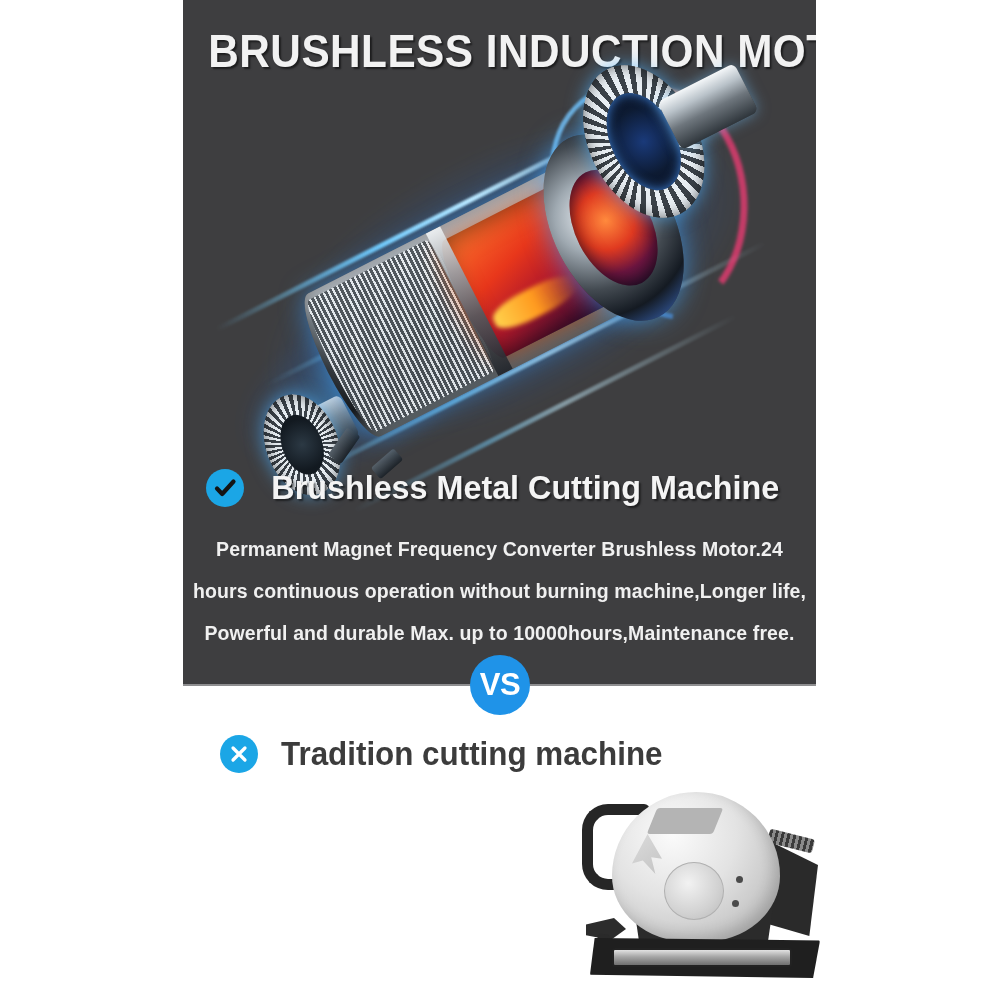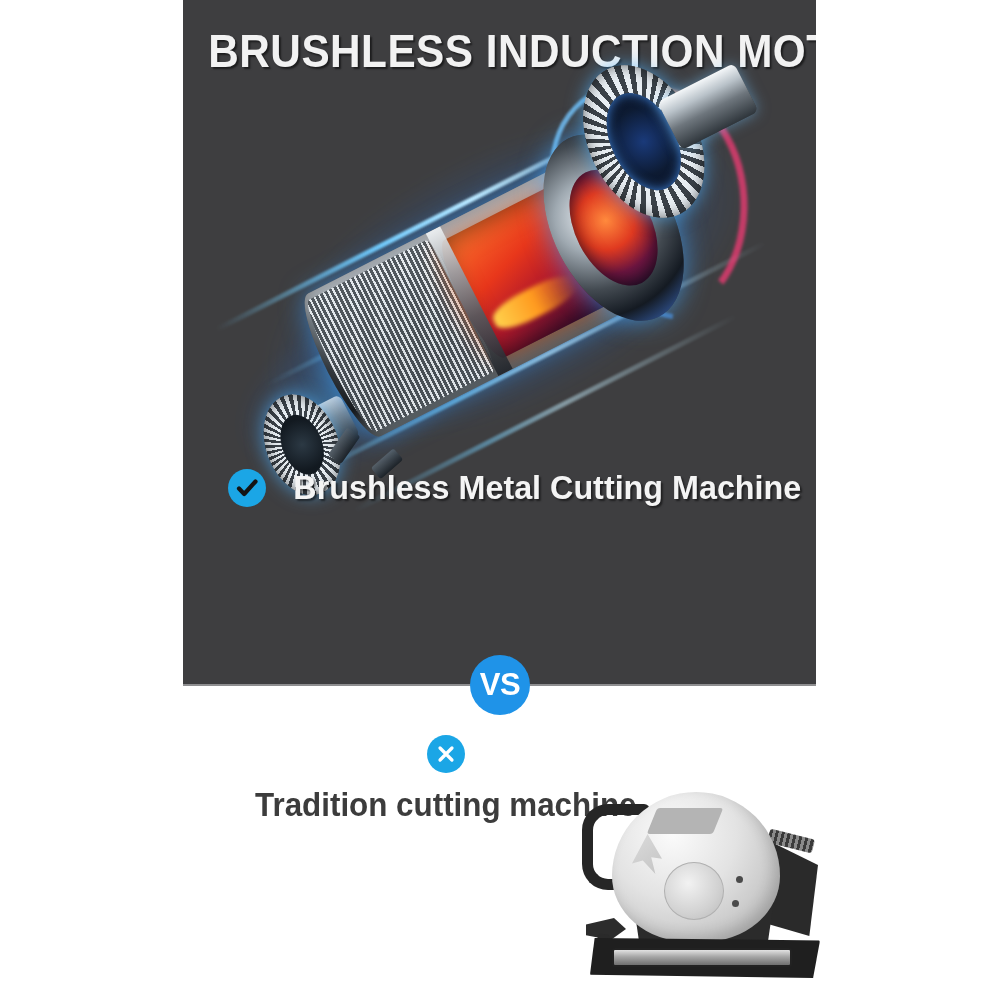--- a/index.html
+++ b/index.html
@@ -147,21 +147,21 @@
   }
   .vent-fin {
     position:absolute;
     background:linear-gradient(180deg,#566069,#1c2228);
     border-radius:3px;
   }
 
   
   .check-row {
     position:absolute; left:0; top:468px; width:633px;
-    display:flex; align-items:center; justify-content:center; gap:14px;margin-left:22px;
+    display:flex; align-items:center; justify-content:center; gap:14px;
   }
   .badge-circle {
     width:38px; height:38px; border-radius:50%;
     background:#1ba6e6;
     display:flex; align-items:center; justify-content:center;
     flex:0 0 auto;
   }
   .badge-check svg { width:24px; height:24px; display:block; }
   .check-title {
     color:#f4f4f4;
@@ -190,21 +190,21 @@
     display:flex; align-items:center; justify-content:center;
     color:#fff; font-weight:bold; font-size:31px;
     font-family:"Liberation Sans Narrow","Liberation Sans",sans-serif;
     letter-spacing:-.5px;
     z-index:5;
   }
 
   
   .trad-row {
     position:absolute; left:0; top:735px; width:892px;
-    display:flex; align-items:center; justify-content:center; gap:13px;flex-direction:column;
+    display:flex; align-items:center; justify-content:center; gap:13px;
   }
   .badge-x { background:#1ba6e6; }
   .badge-x svg { width:22px; height:22px; display:block; }
   .trad-title {
     color:#3c3c3c;
     font-family:"Liberation Sans Narrow","Liberation Sans",sans-serif;
     font-weight:bold; font-size:33px;
     transform:scaleX(0.95);
     white-space:nowrap;
   }
@@ -343,20 +343,21 @@
 
     <div class="check-row">
       <span class="badge-circle badge-check">
         <svg viewBox="0 0 24 24" aria-hidden="true">
           <path d="M4 12.5 L9.2 18 L20.5 5.5" fill="none" stroke="#141414" stroke-width="4.2" stroke-linecap="round" stroke-linejoin="round"></path>
         </svg>
       </span>
       <span class="check-title">Brushless Metal Cutting Machine</span>
     </div>
 
+    <div class="hero-copy">Permanent Magnet Frequency Converter Brushless Motor.24 hours continuous operation without burning machine,Longer life, Powerful and durable Max. up to 10000hours,Maintenance free.</div>
 
   </div>
 
   <div class="vs-badge">
     <span>VS</span>
   </div>
 
   <div class="trad-row">
     <span class="badge-circle badge-x">
       <svg viewBox="0 0 24 24" aria-hidden="true">

